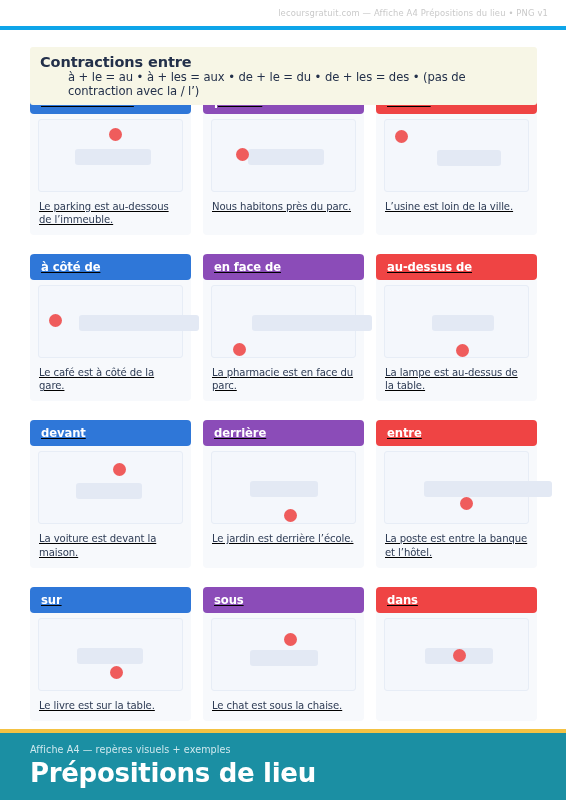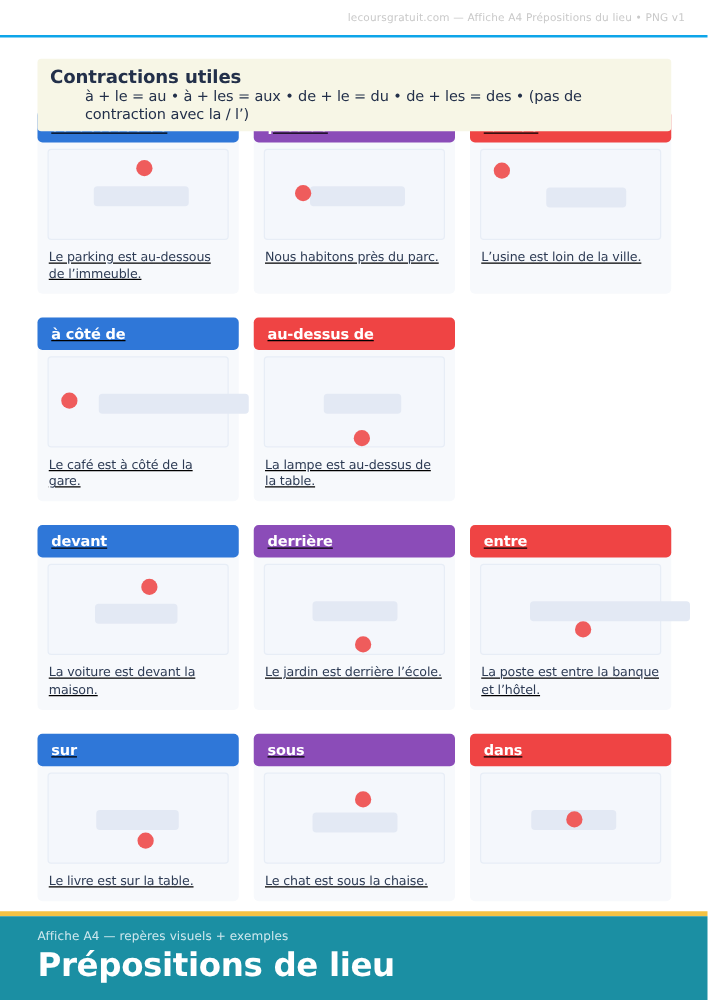--- a/index.html
+++ b/index.html
@@ -16,21 +16,21 @@
   }
 
   
   .attrib-bar {
     position: absolute;
     left: 0;
     top: 0;
     width: 566px;
     height: 30px;
     box-sizing: border-box;
-    border-bottom: 2px solid #0ea5e9;
+    border-bottom: 4px solid #0ea5e9;
     display: flex;
     align-items: center;
     justify-content: flex-end;
     padding-right: 18px;
   }
   .attrib-text {
     font-size: 8.4px;
     color: #c9c9c9;
     letter-spacing: 0.15px;
     white-space: nowrap;
@@ -205,20 +205,28 @@
     <div class="row">
       <div class="card">
         <div class="card-head blue">à côté de</div>
         <div class="scene">
           <div class="bar" style="left: 40px; top: 29px; width: 120px;"></div>
           <div class="dot" style="left: 10px; top: 28px;"></div>
         </div>
         <div class="caption">Le café est à côté de la gare.</div>
       </div>
       <div class="card">
+        <div class="card-head purple">en face de</div>
+        <div class="scene">
+          <div class="bar" style="left: 40px; top: 29px; width: 120px;"></div>
+          <div class="dot" style="left: 21px; top: 57px;"></div>
+        </div>
+        <div class="caption">La pharmacie est en face du parc.</div>
+      </div>
+      <div class="card">
         <div class="card-head amber">au-dessus de</div>
         <div class="scene">
           <div class="bar" style="left: 47px; top: 29px; width: 62px;"></div>
           <div class="dot" style="left: 71px; top: 58px;"></div>
         </div>
         <div class="caption">La lampe est au-dessus de la table.</div>
       </div>
     </div>
     <div class="row">
       <div class="card">
@@ -267,21 +275,21 @@
         <div class="card-head amber">dans</div>
         <div class="scene">
           <div class="bar" style="left: 40px; top: 29px; width: 68px;"></div>
           <div class="dot" style="left: 68px; top: 30px;"></div>
         </div>
       </div>
     </div>
   </div>
 
 <div class="contractions-box">
-  <div class="contractions-title">Contractions utiles</div>
+  <div class="contractions-title">Contractions entre</div>
   <div class="contractions-body">à + le = au • à + les = aux • de + le = du • de + les = des • (pas de contraction avec la / l’)</div>
 </div>
 
 <div class="footer-rule"></div>
 <div class="footer">
   <div class="footer-kicker">Affiche A4 — repères visuels + exemples</div>
   <div class="footer-title">Prépositions de lieu</div>
 </div>
 
 </body></html>

